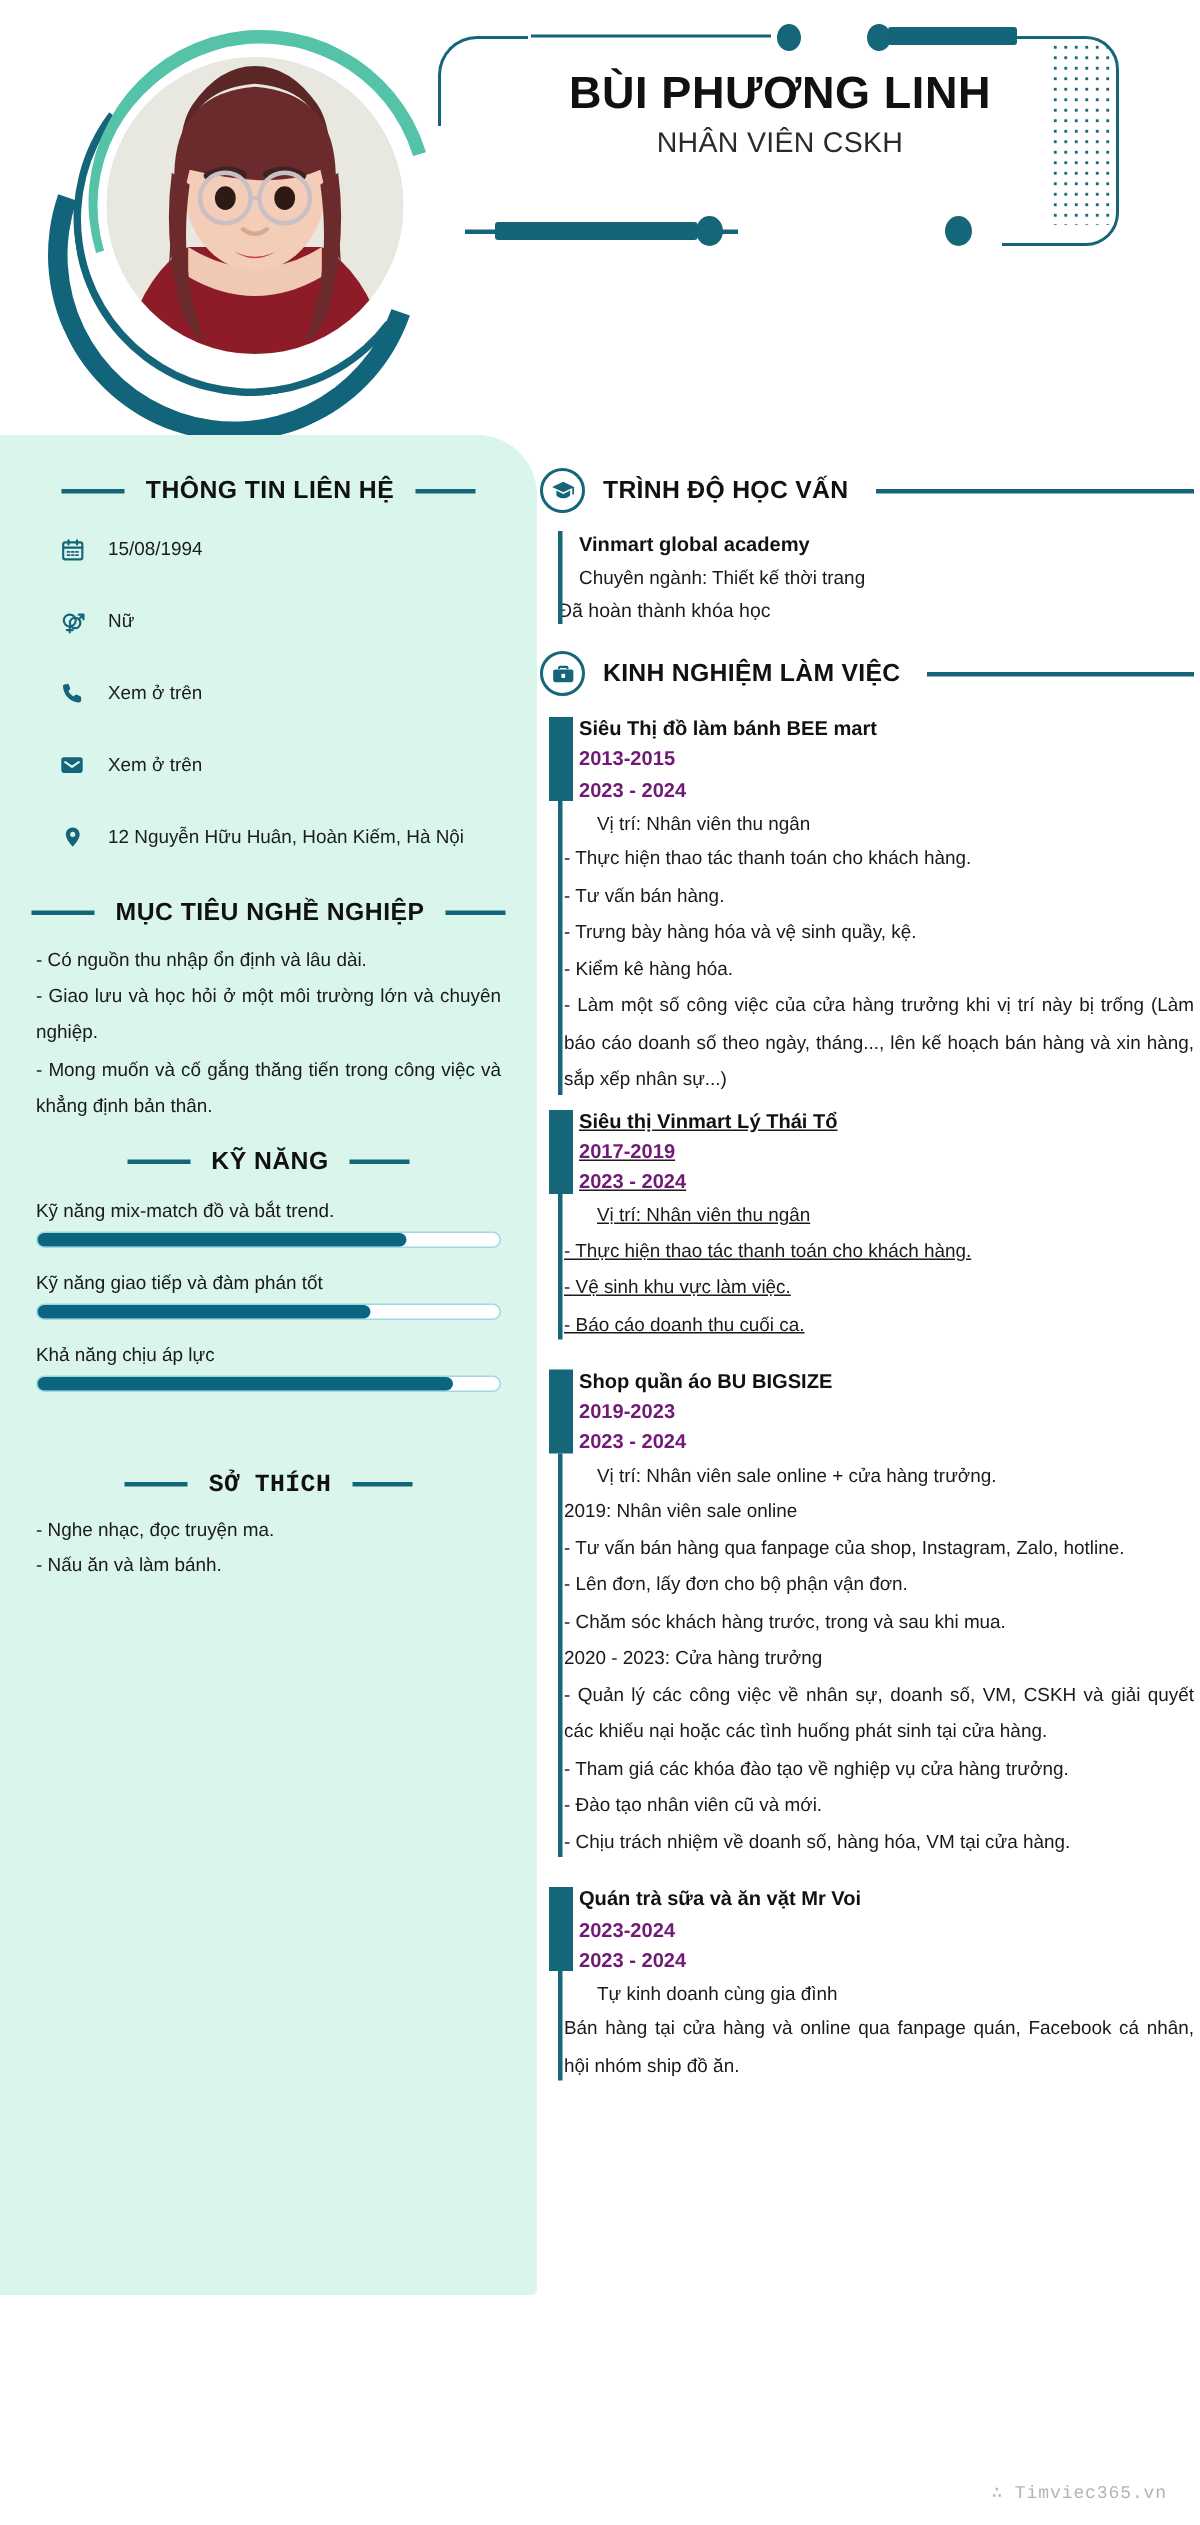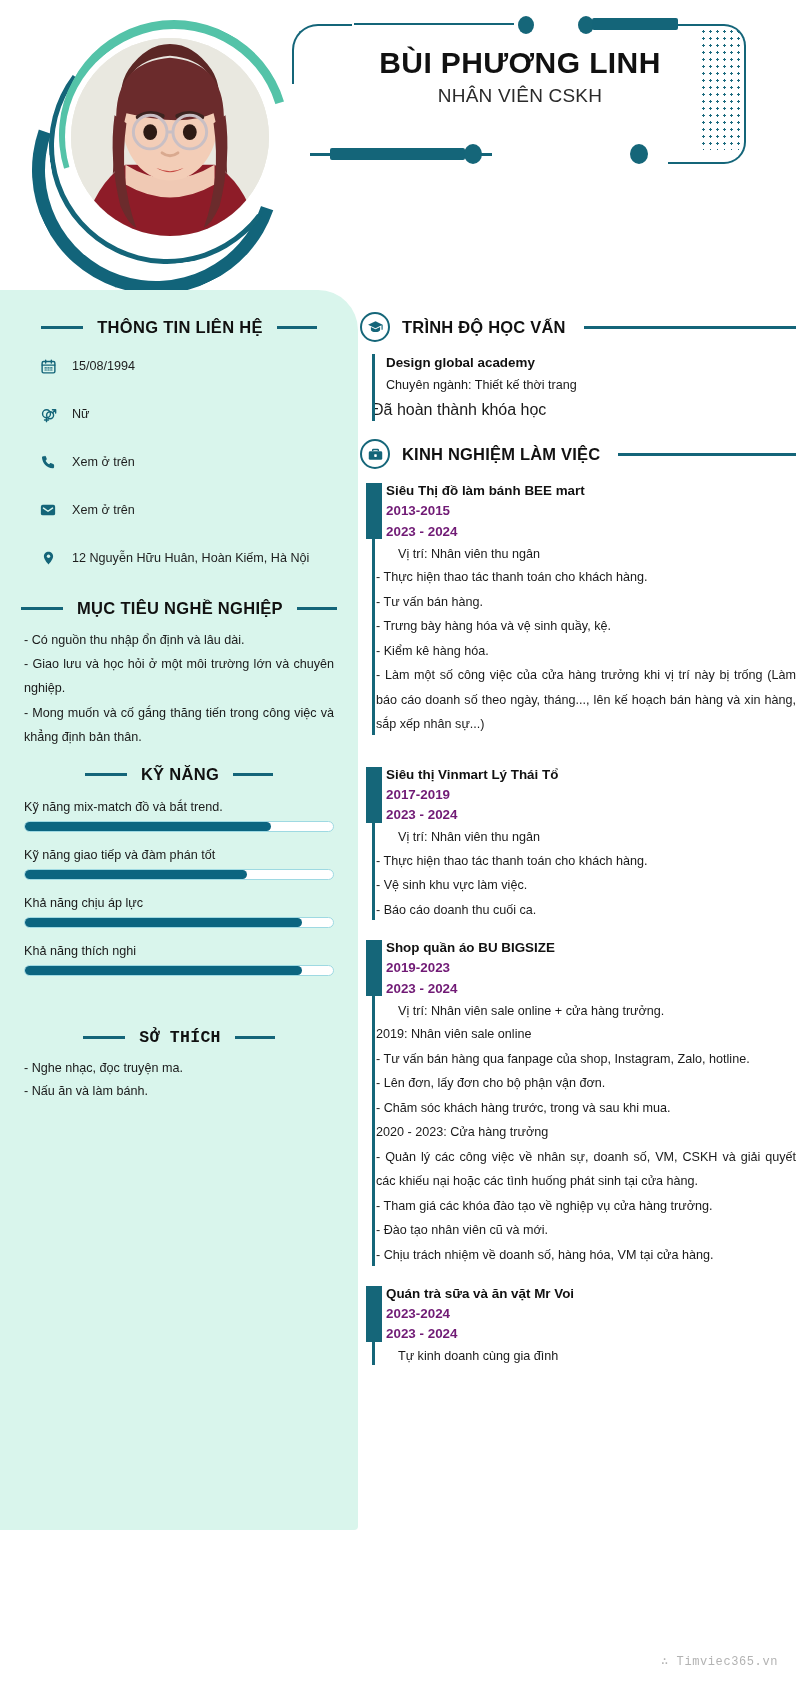--- a/index.html
+++ b/index.html
@@ -149,21 +149,21 @@
   }
   .entry h3 { font-size: 13.4px; font-weight: bold; color: #111; line-height: 1.5; }
   .entry .yr { font-size: 13.4px; font-weight: bold; color: #701a75; line-height: 1.5; }
   .entry .pos { font-size: 12.6px; color: #1a1a1a; line-height: 1.7; padding-left: 12px; margin-top: 2px; }
   .entry .li { font-size: 12.6px; color: #1a1a1a; line-height: 1.95; text-align: justify; margin-left: -10px; }
   .entry .plain { font-size: 12.6px; color: #1a1a1a; line-height: 1.95; text-align: justify; margin-left: -10px; }
   .edu-entry { position: relative; padding-left: 26px; margin-top: 10px; }
   .edu-entry .spine { position: absolute; left: 12px; top: 2px; bottom: 2px; width: 3px; background: #156679; }
   .edu-entry h3 { font-size: 13.4px; font-weight: bold; color: #111; line-height: 1.7; }
   .edu-entry .sub { font-size: 12.6px; color: #1a1a1a; line-height: 1.7; }
-  .edu-entry .sub2 { font-size: 16px; color: #1a1a1a; line-height: 1.7; margin-left: -14px; }
+  .edu-entry .sub2 { font-size: 13px; color: #1a1a1a; line-height: 1.7; margin-left: -14px; }
 
   .footer {
     position: absolute; right: 22px; bottom: 14px;
     font-family: "Liberation Mono", monospace;
     font-size: 12px; color: #b3b3b3; letter-spacing: .6px;
   }
 </style>
 </head>
 <body>
 
@@ -311,26 +311,20 @@
         <div class="bar">
             <span style="width: 72%;"></span>
           </div>
       </div>
       <div class="skill" style="margin-top:16px;">
         <div class="label">Khả năng chịu áp lực</div>
         <div class="bar">
             <span style="width: 90%;"></span>
           </div>
       </div>
-      <div class="skill" style="margin-top:16px;">
-        <div class="label">Khả năng thích nghi</div>
-        <div class="bar">
-            <span style="width: 90%;"></span>
-          </div>
-      </div>
 
       <div class="sec-head" style="margin-top:52px;font-family:Liberation Mono, monospace;">
         <div class="rule"></div>
         <h2>SỞ THÍCH</h2>
         <div class="rule short"></div>
       </div>
       <div class="hobby" style="margin-top:10px;">
         <div>- Nghe nhạc, đọc truyện ma.</div>
         <div>- Nấu ăn và làm bánh.</div>
       </div>
@@ -344,21 +338,21 @@
             <path d="M12 3L1.5 8 12 13l8.5-4.05V15h1.6V8L12 3z"></path>
             <path d="M5.5 11.2V15c0 1.9 2.9 3.5 6.5 3.5s6.5-1.6 6.5-3.5v-3.8L12 14.6l-6.5-3.4z"></path>
           </svg>
         </span>
         <h2>TRÌNH ĐỘ HỌC VẤN</h2>
         <span class="rule"></span>
       </div>
 
       <div class="edu-entry">
         <span class="spine"></span>
-        <h3>Design global academy</h3>
+        <h3>Vinmart global academy</h3>
         <div class="sub">Chuyên ngành: Thiết kế thời trang</div>
         <div class="sub2">Đã hoàn thành khóa học</div>
       </div>
 
       <div class="main-head" style="margin-top:16px;">
         <span class="badge">
           <svg width="17" height="17" viewBox="0 0 24 24" fill="#146579">
             <path d="M9 4h6a2 2 0 0 1 2 2v1h-2V6H9v1H7V6a2 2 0 0 1 2-2z"></path>
             <rect x="2.5" y="7.5" width="19" height="12" rx="2"></rect>
             <rect x="10.2" y="11.5" width="3.6" height="4" rx="1" fill="#fff"></rect>
@@ -375,21 +369,21 @@
         <div class="yr">2013-2015</div>
         <div class="yr">2023 - 2024</div>
         <div class="pos">Vị trí: Nhân viên thu ngân</div>
         <div class="li">- Thực hiện thao tác thanh toán cho khách hàng.</div>
         <div class="li">- Tư vấn bán hàng.</div>
         <div class="li">- Trưng bày hàng hóa và vệ sinh quầy, kệ.</div>
         <div class="li">- Kiểm kê hàng hóa.</div>
         <div class="li">- Làm một số công việc của cửa hàng trưởng khi vị trí này bị trống (Làm báo cáo doanh số theo ngày, tháng..., lên kế hoạch bán hàng và xin hàng, sắp xếp nhân sự...)</div>
       </div>
 
-      <div class="entry" style="margin-top:28px;">
+      <div class="entry" style="margin-top:6px;text-decoration:underline;">
         <span class="spine thick"></span>
         <span class="spine thin-tail"></span>
         <h3>Siêu thị Vinmart Lý Thái Tổ</h3>
         <div class="yr">2017-2019</div>
         <div class="yr">2023 - 2024</div>
         <div class="pos">Vị trí: Nhân viên thu ngân</div>
         <div class="li">- Thực hiện thao tác thanh toán cho khách hàng.</div>
         <div class="li">- Vệ sinh khu vực làm việc.</div>
         <div class="li">- Báo cáo doanh thu cuối ca.</div>
       </div>
@@ -412,18 +406,19 @@
         <div class="li">- Chịu trách nhiệm về doanh số, hàng hóa, VM tại cửa hàng.</div>
       </div>
 
       <div class="entry" style="margin-top:16px;">
         <span class="spine thick"></span>
         <span class="spine thin-tail"></span>
         <h3>Quán trà sữa và ăn vặt Mr Voi</h3>
         <div class="yr">2023-2024</div>
         <div class="yr">2023 - 2024</div>
         <div class="pos">Tự kinh doanh cùng gia đình</div>
+        <div class="plain">Bán hàng tại cửa hàng và online qua fanpage quán, Facebook cá nhân, hội nhóm ship đồ ăn.</div>
       </div>
     </div>
 
     <div class="footer">∴ Timviec365.vn</div>
   </div>
 </div>
 
 </body></html>

